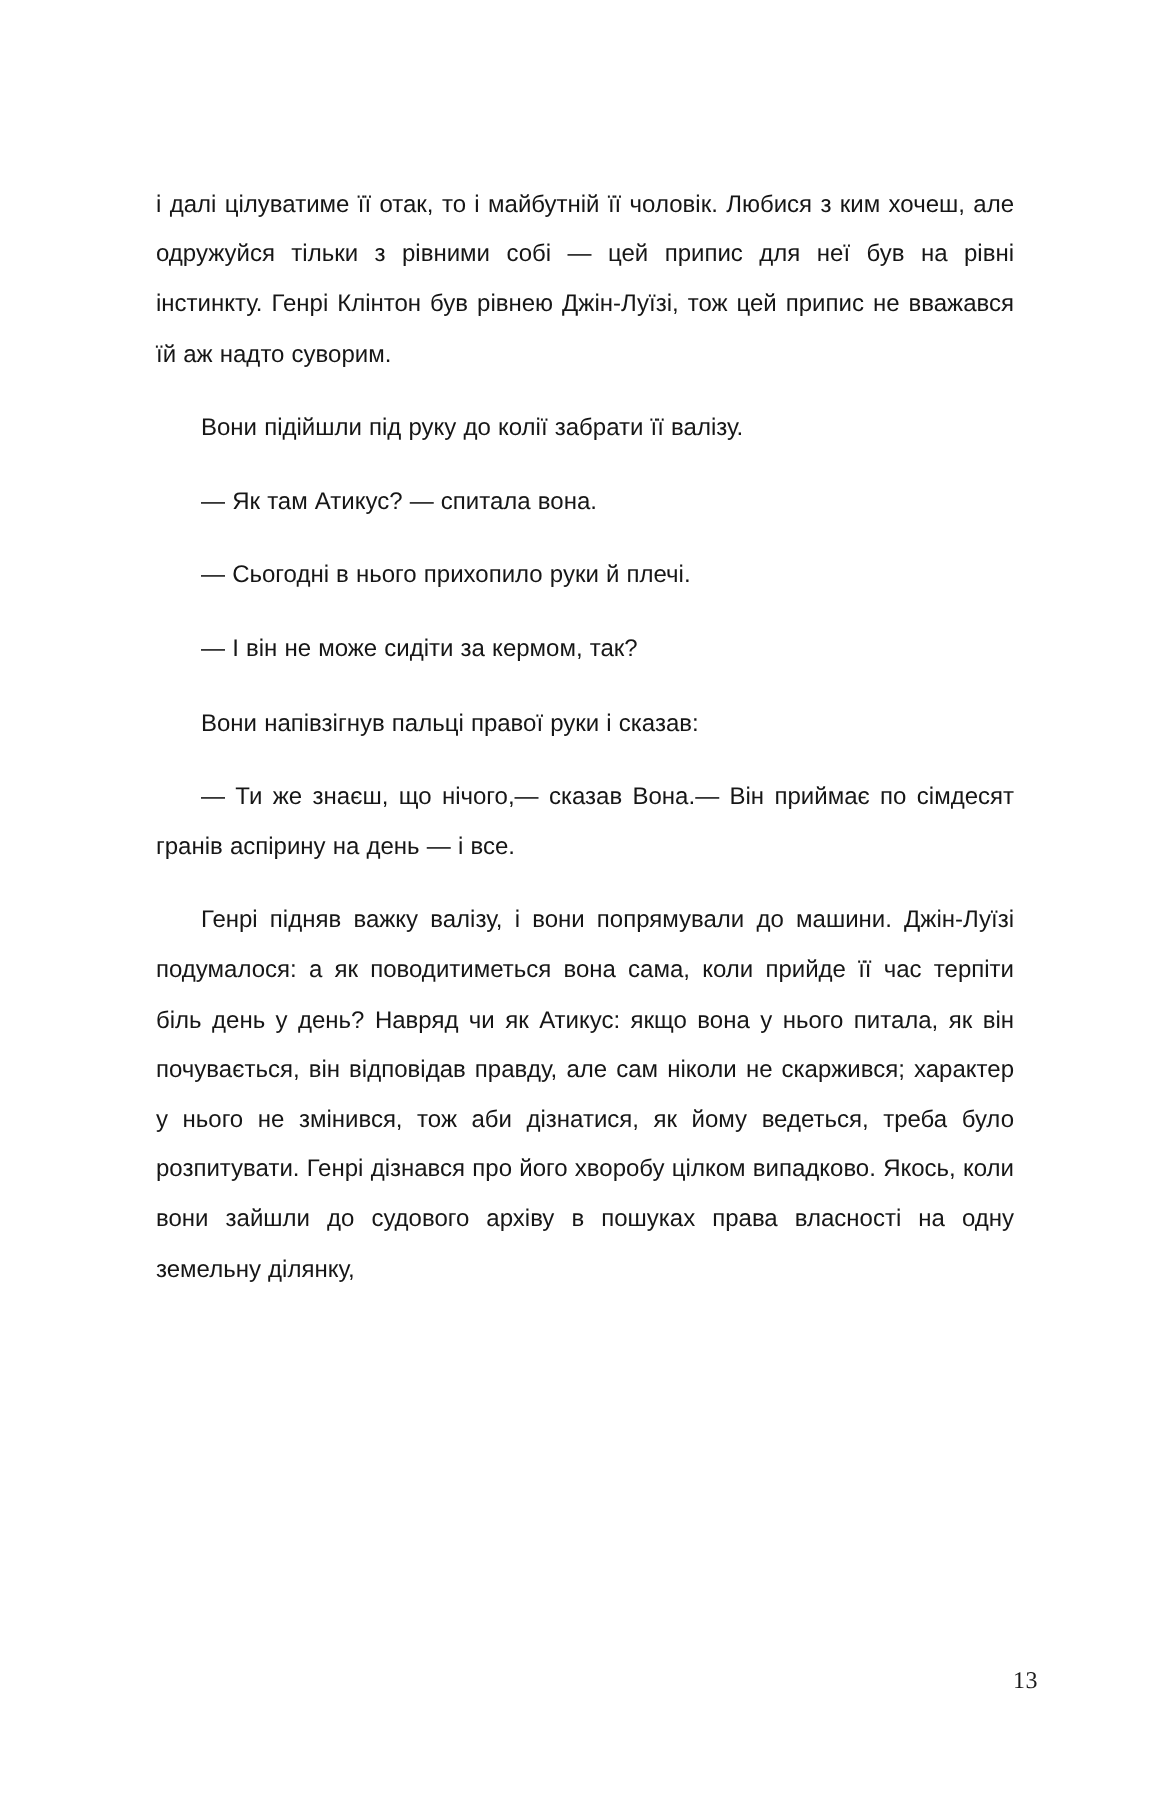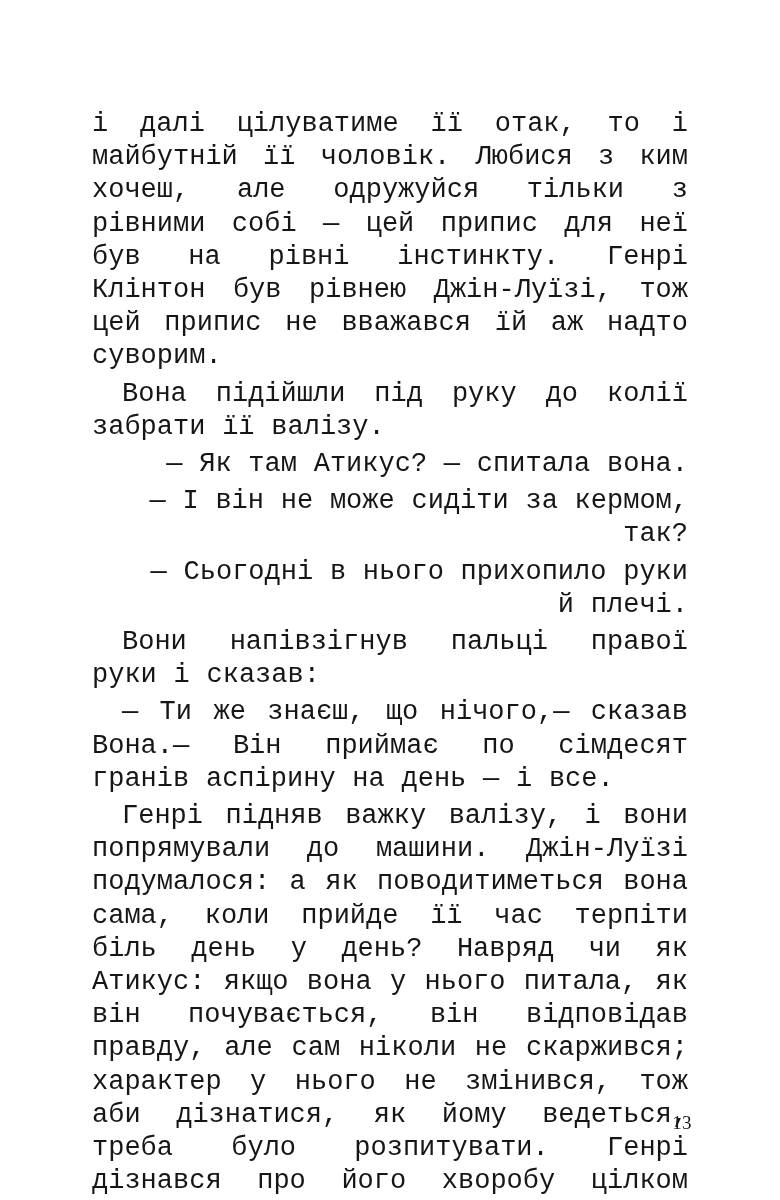--- a/index.html
+++ b/index.html
@@ -20,75 +20,75 @@
   }
 
   .text-block {
     position: absolute;
     left: 88px;
     top: 104px;
     width: 604px;
   }
 
   .para {
-    font-family: Liberation Mono, monospace;
-    font-size: 27px;
+    font-family: Liberation Sans, sans-serif;
+    font-size: 16px;
     line-height: 33.2px;
     color: #161616;
     text-align: justify;
     text-justify: inter-word;
-    margin: 4px;
+    margin: 16px;
     padding: 0;
     hyphens: manual;
     -webkit-hyphens: manual;
     word-spacing: 0.02em;
   }
 
   .para.indent {
     text-indent: 30px;
   }
 
   .para.flush {
     text-indent: 0;
   }
 
   
   .para.dialogue {
     text-indent: 30px;
-    text-align: right;
+    text-align: left;
   }
 
   .page-number {
     position: absolute;
     left: 88px;
     top: 1112px;
     width: 604px;
     text-align: right;
     font-family: "Liberation Serif", "DejaVu Serif", serif;
-    font-size: 19px;
+    font-size: 16px;
     color: #1a1a1a;
     letter-spacing: 0.02em;
   }
 </style>
 </head>
 <body>
 
 <div class="page">
 
   <div class="text-block">
 
     <p class="para flush">і далі цілуватиме її отак, то і майбутній її чоловік. Любися з ким хочеш, але одружуйся тільки з рівними собі — цей припис для неї був на рівні інстинкту. Генрі Клінтон був рівнею Джін-Луїзі, тож цей припис не вважався їй аж надто суворим.</p>
 
-    <p class="para indent">Вона підійшли під руку до колії забрати її валізу.</p>
+    <p class="para indent">Вони підійшли під руку до колії забрати її валізу.</p>
 
     <p class="para dialogue">— Як там Атикус? — спитала вона.</p>
 
+    <p class="para dialogue">— Сьогодні в нього прихопило руки й плечі.</p>
+
     <p class="para dialogue">— І він не може сидіти за кермом, так?</p>
-
-    <p class="para dialogue">— Сьогодні в нього прихопило руки й плечі.</p>
 
     <p class="para indent">Вони напівзігнув пальці правої руки і сказав:</p>
 
 
 
 
     <p class="para indent">— Ти же знаєш, що нічого,— сказав Вона.— Він приймає по сімдесят гранів аспірину на день — і все.</p>
 
     <p class="para indent">Генрі підняв важку валізу, і вони попрямували до машини. Джін-Луїзі подумалося: а як поводитиметься вона сама, коли прийде її час терпіти біль день у день? Навряд чи як Атикус: якщо вона у нього питала, як він почувається, він відповідав правду, але сам ніколи не скаржився; характер у нього не змінився, тож аби дізнатися, як йому ведеться, треба було розпитувати. Генрі дізнався про його хворобу цілком випадково. Якось, коли вони зайшли до судового архіву в пошуках права власності на одну земельну ділянку,</p>
 

